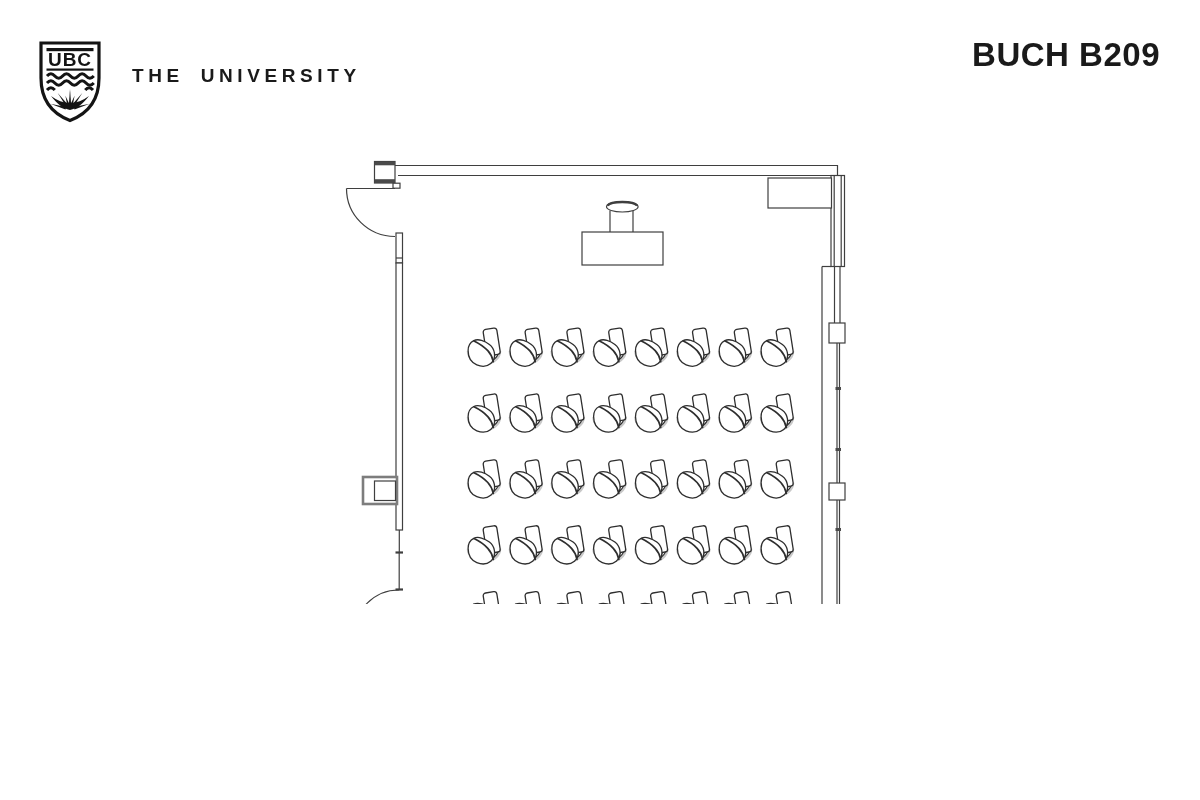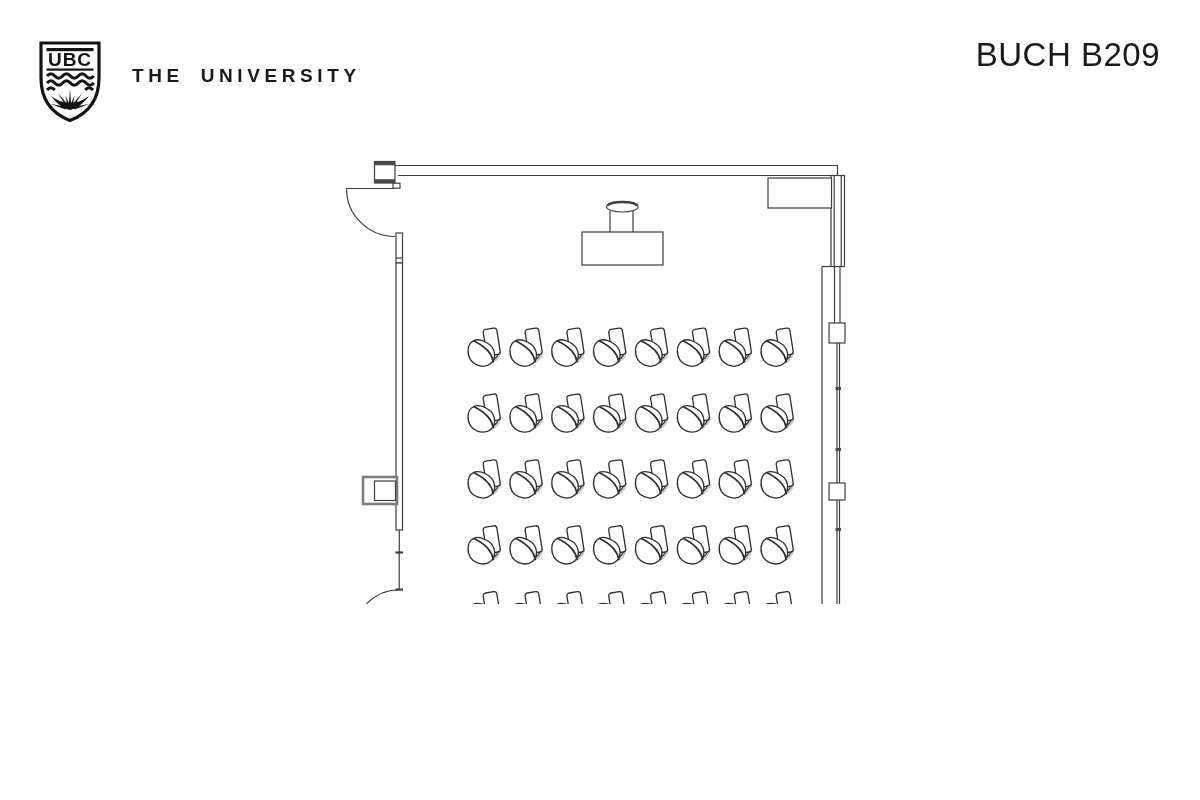--- a/index.html
+++ b/index.html
@@ -3,21 +3,21 @@
 <meta charset="utf-8">
 <style>
   html,body{margin:0;padding:0;background:#ffffff;}
   .page{position:relative;width:1200px;height:604px;background:#fff;overflow:hidden;
         font-family:"Liberation Sans",sans-serif;color:var(--ink,#1a1a1a);}
   
   .brand{position:absolute;left:38px;top:40px;display:flex;align-items:flex-start;}
   .crest{width:64px;height:84px;display:block;}
   .wordmark{position:absolute;left:132px;top:60px;font-weight:bold;font-size:19px;
             letter-spacing:4.6px;word-spacing:7px;line-height:31px;white-space:nowrap;}
-  .room-title{position:absolute;right:40px;top:36px;font-weight:normal;font-size:33px;
+  .room-title{position:absolute;right:40px;top:36px;font-weight:bold;font-size:33px;
               letter-spacing:0.5px;white-space:nowrap;}
   
   .plan{position:absolute;left:340px;top:150px;width:520px;height:560px;}
   .ln{stroke:var(--wall,#3f3f3f);stroke-width:1.2;fill:none;}
   .fillw{stroke:var(--wall,#3f3f3f);stroke-width:1.2;fill:#fff;}
   .thick{stroke-width:2.2;}
   .graybox{stroke:#7d7d7d;stroke-width:2.6;fill:#fff;}
   .band{fill:#4a4a4a;stroke:none;}
   .dot{fill:#4a4a4a;stroke:none;}
   .crest-ink{fill:#141414;stroke:none;}

